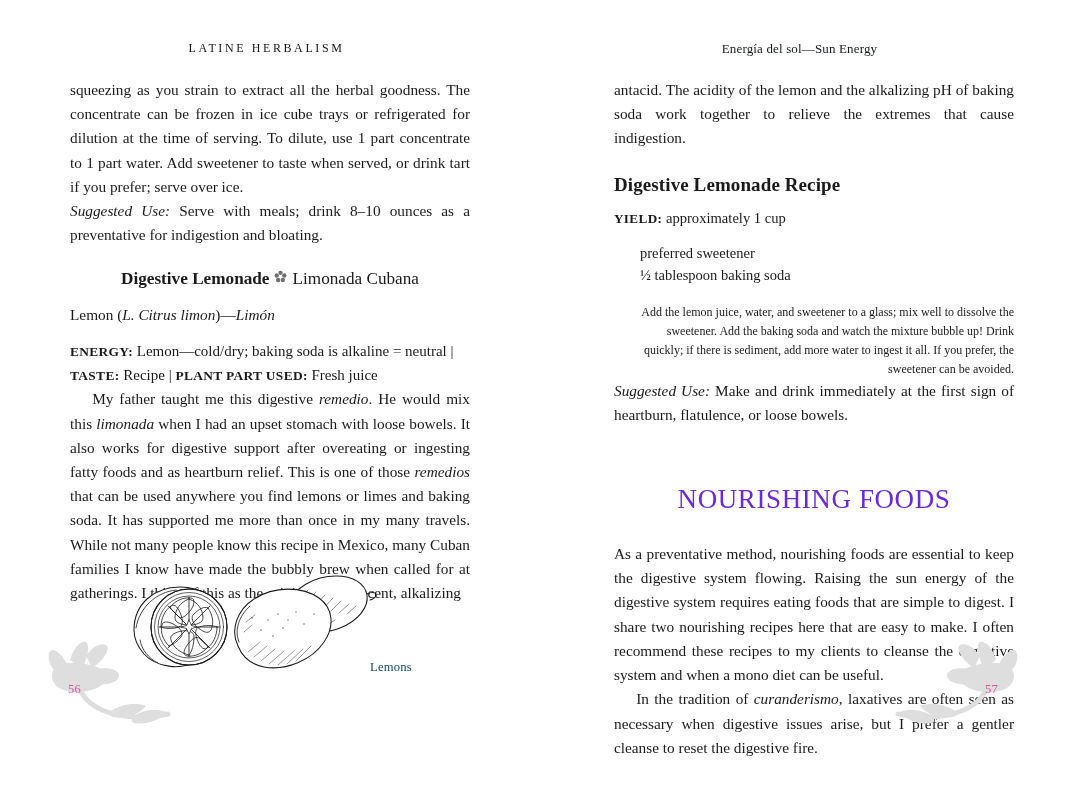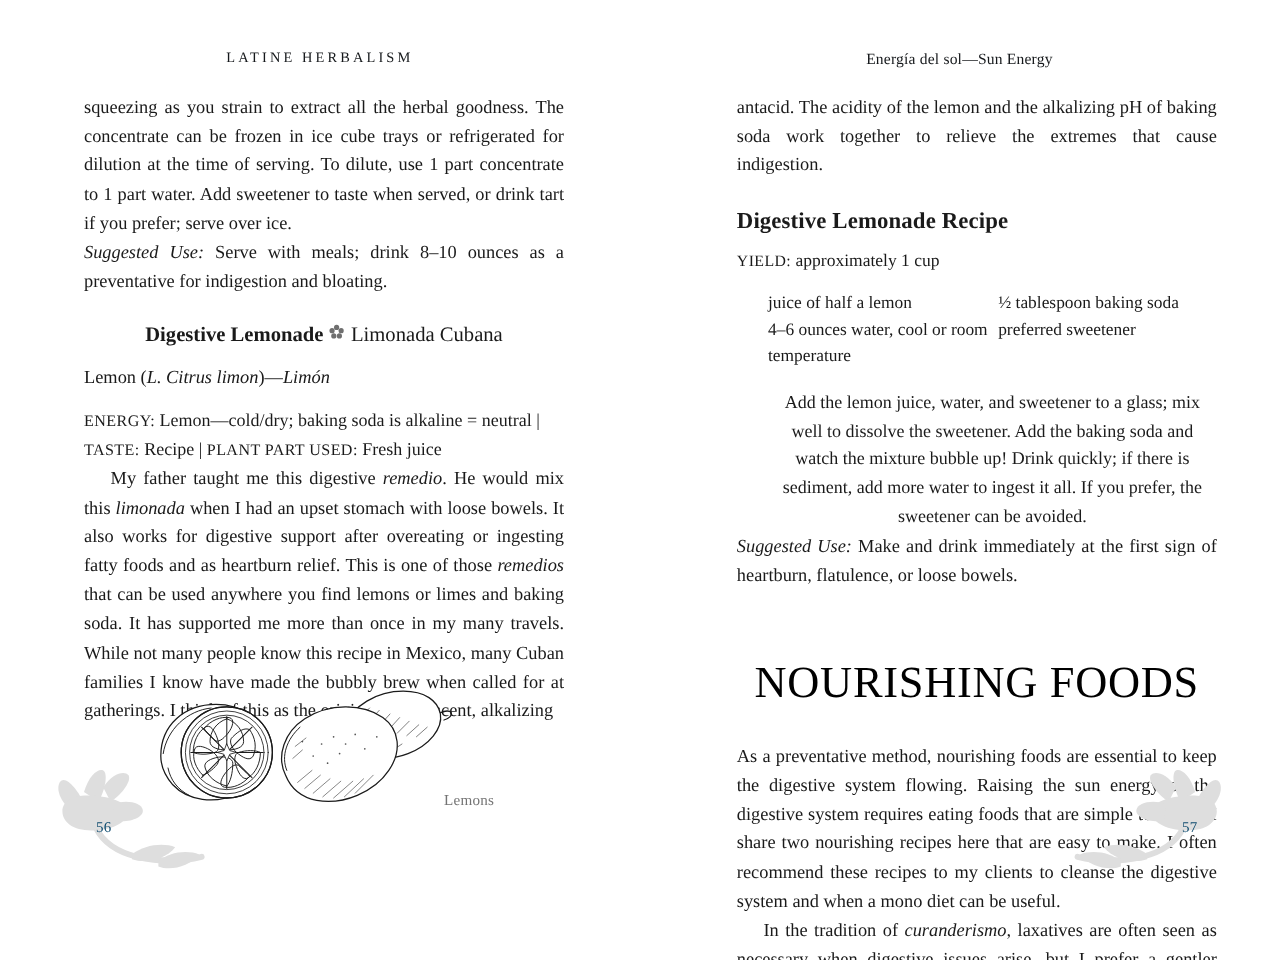--- a/index.html
+++ b/index.html
@@ -99,21 +99,21 @@
     font-size: 15.3px;
     line-height: 1.55;
   }
 
   .energy-block {
     margin: 12px 0 0 0;
     font-size: 15px;
     line-height: 1.62;
   }
   .sc {
-    font-weight: normal;
+    font-weight: bold;
     font-size: 13.4px;
     letter-spacing: 0.35px;
   }
 
   .para-group { margin-top: 13px; }
 
   
   h2.recipe-heading {
     margin: 22px 0 0 0;
     font-size: 19px;
@@ -138,75 +138,74 @@
     font-size: 14.5px;
     line-height: 1.52;
   }
   .ing-col-1 { width: 200px; }
   .ing-col-2 { width: 190px; }
   .ing-item { margin: 0; }
 
   .method {
     margin: 17px 0 0 0;
     padding-left: 26px;
-    font-size: 15px;
+    font-size: 12px;
     line-height: 1.585;
-    text-align: center;
+    text-align: right;
   }
 
   .suggested {
     margin: 15px 0 0 0;
   }
 
   
   h1.section-heading {
     margin: 56px 0 0 0;
     text-align: center;
-    font-size: 37px;
+    font-size: 27px;
     font-weight: normal;
     letter-spacing: 0.6px;
     line-height: 1.2;
-    color: #000000;
+    color: #6d28d9;
   }
 
   
   .illustration {
     position: absolute;
     left: 118px;
     top: 568px;
     width: 320px;
     height: 120px;
   }
   .illustration svg { display: block; }
   .illus-caption {
     position: absolute;
     left: 252px;
     top: 92px;
     font-size: 12.6px;
-    color: #737373;
+    color: #0c4a6e;
     letter-spacing: 0.2px;
   }
 
   
   .folio-orn {
     position: absolute;
     bottom: 0;
     width: 175px;
     height: 100px;
   }
   .folio-orn.left  { left: 28px; }
   .folio-orn.right { right: 28px; }
   .folio-orn svg { display: block; }
 
   .folio {
     position: absolute;
     font-size: 12.5px;
-    color: #0c4a6e;
+    color: #ec4899;
     letter-spacing: 0.2px;
-    margin-left: 12px;
   }
   .folio.left  { left: 68px;  bottom: 39px; }
   .folio.right { right: 68px; bottom: 39px; text-align: center; }
 </style>
 </head>
 <body>
 
 <div class="spread">
 
   <div class="page page-left">
@@ -323,27 +322,23 @@
 
     <div class="column">
 
       <p class="body flush">antacid. The acidity of the lemon and the alkalizing pH of baking soda work together to relieve the extremes that cause indigestion.</p>
 
       <h2 class="recipe-heading">Digestive Lemonade Recipe</h2>
 
       <p class="yield-line"><span class="sc">YIELD:</span><span> approximately 1 cup</span></p>
 
       <div class="ingredients">
-        <div class="ing-col ing-col-1">
-          <p class="ing-item">juice of half a lemon</p>
-          <p class="ing-item">4–6 ounces water, cool or room temperature</p>
-        </div>
         <div class="ing-col ing-col-2">
+          <p class="ing-item">preferred sweetener</p>
           <p class="ing-item">½ tablespoon baking soda</p>
-          <p class="ing-item">preferred sweetener</p>
         </div>
       </div>
 
       <p class="method">Add the lemon juice, water, and sweetener to a glass; mix well to dissolve the sweetener. Add the baking soda and watch the mixture bubble up! Drink quickly; if there is sediment, add more water to ingest it all. If you prefer, the sweetener can be avoided.</p>
 
       <p class="body flush suggested"><span class="it">Suggested Use:</span><span> Make and drink immediately at the first sign of heartburn, flatulence, or loose bowels.</span></p>
 
       <h1 class="section-heading">NOURISHING FOODS</h1>
 
       <p class="body flush" style="margin-top:26px;">As a preventative method, nourishing foods are essential to keep the digestive system flowing. Raising the sun energy of the digestive system requires eating foods that are simple to digest. I share two nourishing recipes here that are easy to make. I often recommend these recipes to my clients to cleanse the digestive system and when a mono diet can be useful.</p>

